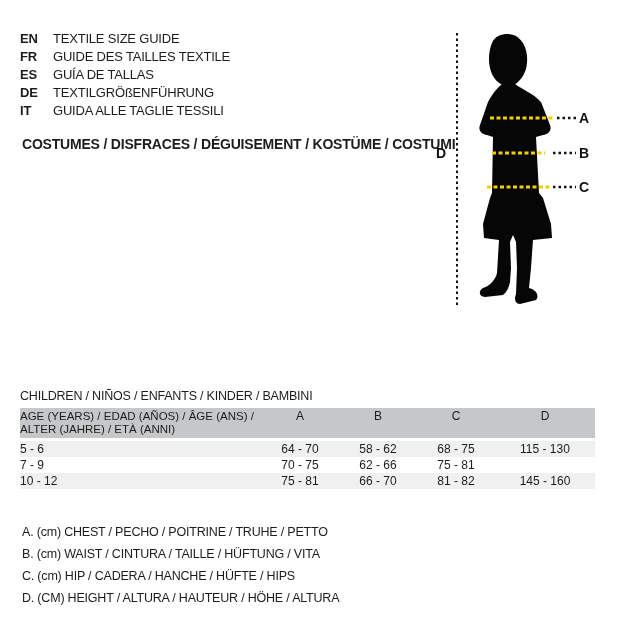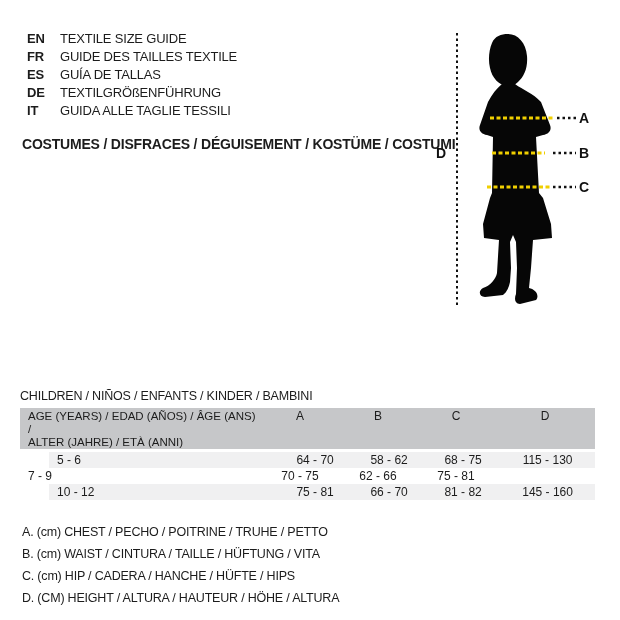--- a/index.html
+++ b/index.html
@@ -7,21 +7,21 @@
   body {
     position: relative;
     background: #ffffff;
     font-family: "Liberation Sans", sans-serif;
     color: #1c1c1c;
     overflow: hidden;
   }
   .abs { position: absolute; }
 
   
-  .lang-list { left: 27px; top: 29px; }
+  .lang-list { left: 20px; top: 29px; }
   .lang-row { display: flex; height: 18px; align-items: center; font-size: 13px; letter-spacing: -0.2px; }
   .lang-code { width: 33px; font-weight: bold; font-weight: 600; }
   .lang-label { white-space: nowrap; }
 
   
   .category-title { left: 22px; top: 136px; font-size: 14px; font-weight: bold; letter-spacing: -0.2px; white-space: nowrap; }
 
   
   .diagram-svg { left: 425px; top: 25px; }
   .measure-label { font-size: 14px; font-weight: bold; color: #111; width: 16px; text-align: center; }
@@ -29,28 +29,28 @@
   .label-b { left: 576px; top: 145px; }
   .label-c { left: 576px; top: 179px; }
   .label-d { left: 433px; top: 145px; }
 
   
   .section-title { left: 20px; top: 389px; font-size: 12.5px; letter-spacing: -0.2px; }
 
   
   .size-table { left: 20px; top: 408px; width: 575px; font-size: 12px; }
   .thead { display: flex; background: #c6c7c9; min-height: 30px; padding-top: 2px; }
-  .col-age { width: 241px; text-align: left; padding-left: 8px; }
+  .col-age { width: 241px; text-align: left; padding-left: 0; }
   .col-a, .col-b, .col-c { width: 78px; text-align: center; }
   .col-d { width: 100px; text-align: center; }
   .thead .col-age { font-size: 11.5px; line-height: 13px; }
   .thead .hdr-letter { line-height: 13px; }
   .tspacer { height: 3px; }
   .trow { display: flex; height: 16px; line-height: 16px; }
-  .trow.stripe { background: #f0f0f1; margin-left: 29px; }
+  .trow.stripe { background: #f0f0f1; }
 
   
   .legend { left: 22px; top: 511px; margin-top: 10px; }
   .legend-line { height: 22px; line-height: 22px; font-size: 12.5px; letter-spacing: -0.2px; white-space: nowrap; }
 </style>
 </head>
 <body>
 
 <div class="abs lang-list">
   <div class="lang-row">

